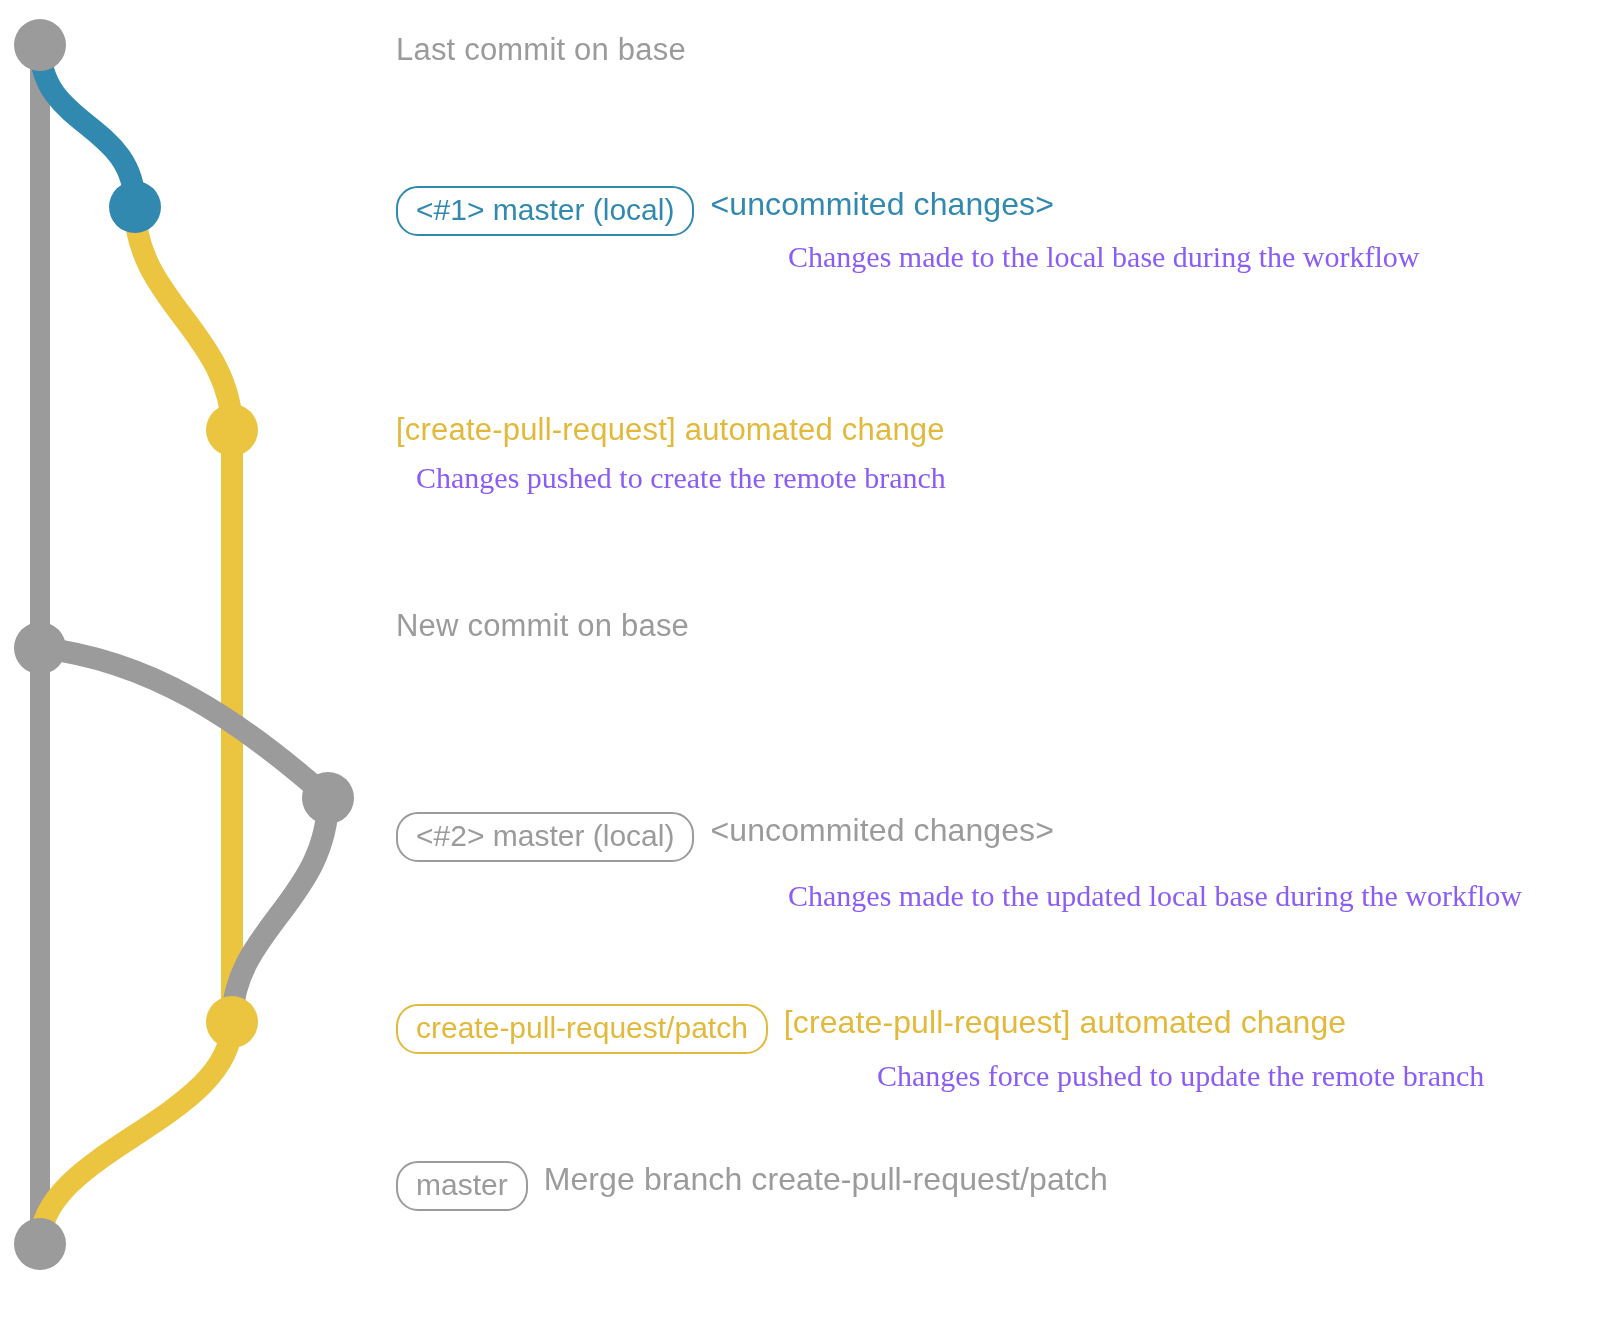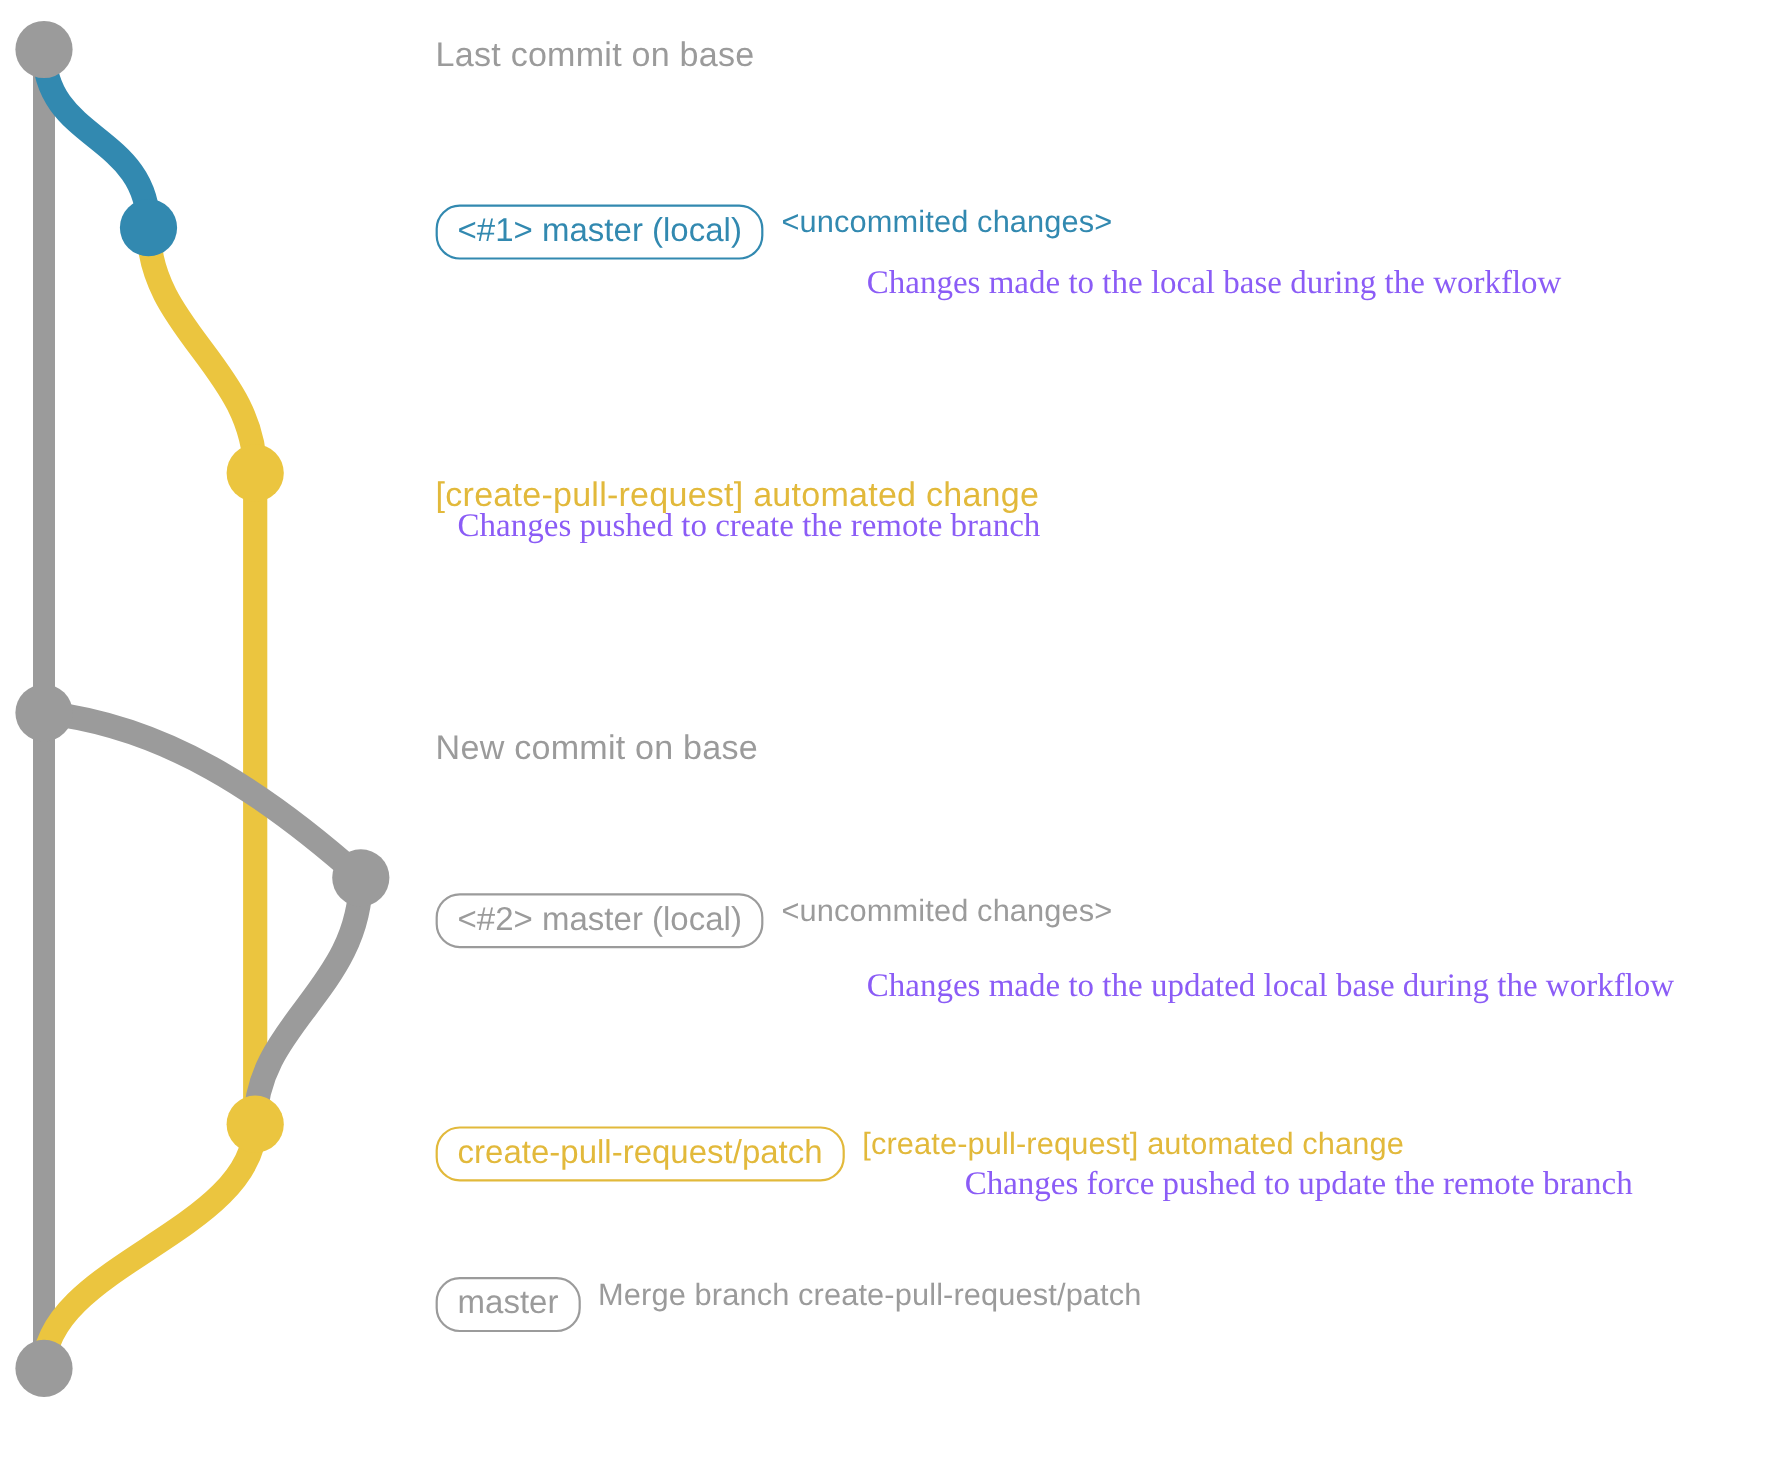--- a/index.html
+++ b/index.html
@@ -36,35 +36,35 @@
     display: inline-block;
     border: 2px solid currentColor;
     border-radius: 22px;
     padding: 7px 18px 9px 18px;
     font-size: 30px;
     font-family: "Liberation Sans", sans-serif;
     line-height: 1;
     background: #ffffff;
   }
   .msg {
-    font-size: 28px;
+    font-size: 32px;
     font-family: "Liberation Sans", sans-serif;
     margin-left: 16px;
     letter-spacing: 0.1px;
   }
   .desc {
     position: absolute;
     font-family: "Liberation Serif", serif;
     font-size: 30px;
     color: #8b5cf6;
     white-space: nowrap;
   }
   .c-gray  { color: #9b9b9b; }
   .c-blue  { color: #3289b0; }
-  .c-gold  { color: #e2b93b; margin-top: 20px; }
+  .c-gold  { color: #e2b93b; }
 </style>
 </head>
 <body>
 
 <svg id="graph-svg" viewBox="0 0 1618 1344">
 
   <path d="M 40 45 L 40 1244" stroke="#9b9b9b" stroke-width="20" fill="none" stroke-linecap="round"></path>
 
   <path d="M 40 45 C 40 130, 135 120, 135 207" stroke="#3289b0" stroke-width="22" fill="none" stroke-linecap="round"></path>
 
@@ -95,21 +95,21 @@
   <span class="chip c-blue">&lt;#1&gt; master (local)</span>
   <span class="msg c-blue">&lt;uncommited changes&gt;</span>
 </div>
 <div class="desc" style="left:788px; top:240px;">Changes made to the local base during the workflow</div>
 
 <div class="row" style="left:396px; top:412px;">
   <span class="plain-title c-gold">[create-pull-request] automated change</span>
 </div>
 <div class="desc" style="left:416px; top:461px;">Changes pushed to create the remote branch</div>
 
-<div class="row" style="left:396px; top:662px;">
+<div class="row" style="left:396px; top:608px;">
   <span class="plain-title c-gray">New commit on base</span>
 </div>
 
 <div class="row" style="left:396px; top:812px;">
   <span class="chip c-gray">&lt;#2&gt; master (local)</span>
   <span class="msg c-gray">&lt;uncommited changes&gt;</span>
 </div>
 <div class="desc" style="left:788px; top:835px;margin-top:44px;">Changes made to the updated local base during the workflow</div>
 
 <div class="row" style="left:396px; top:1004px;">

